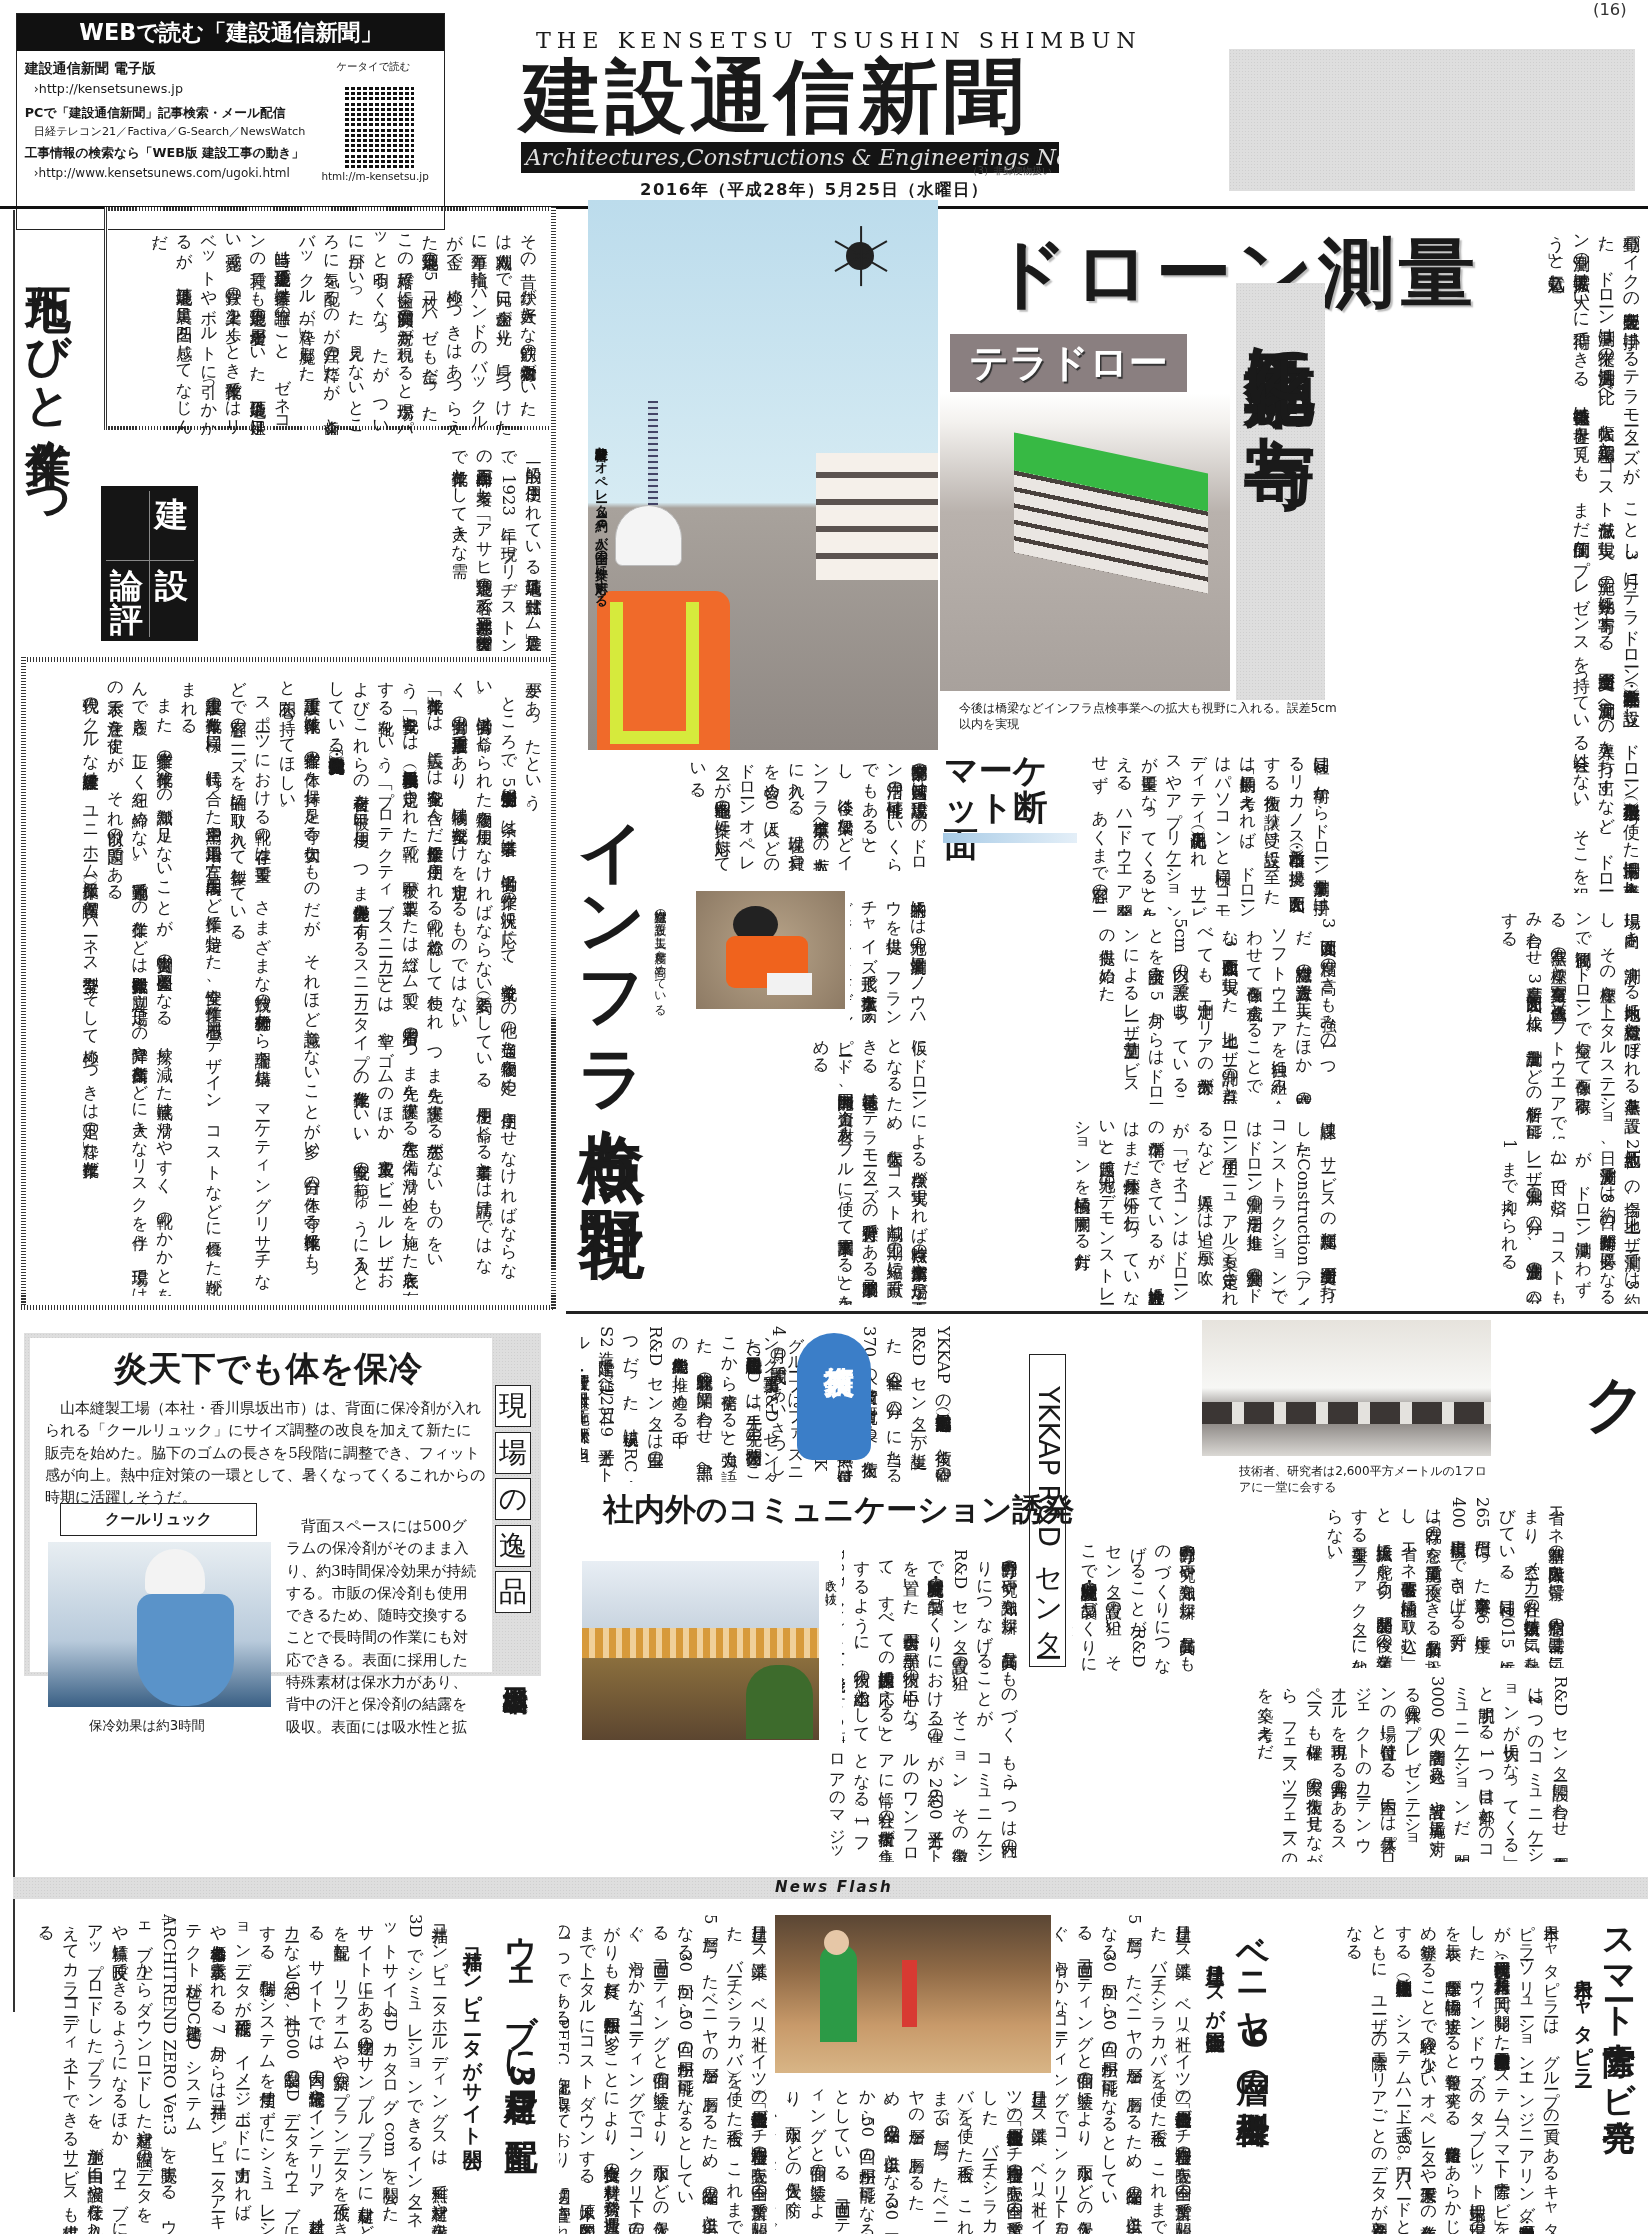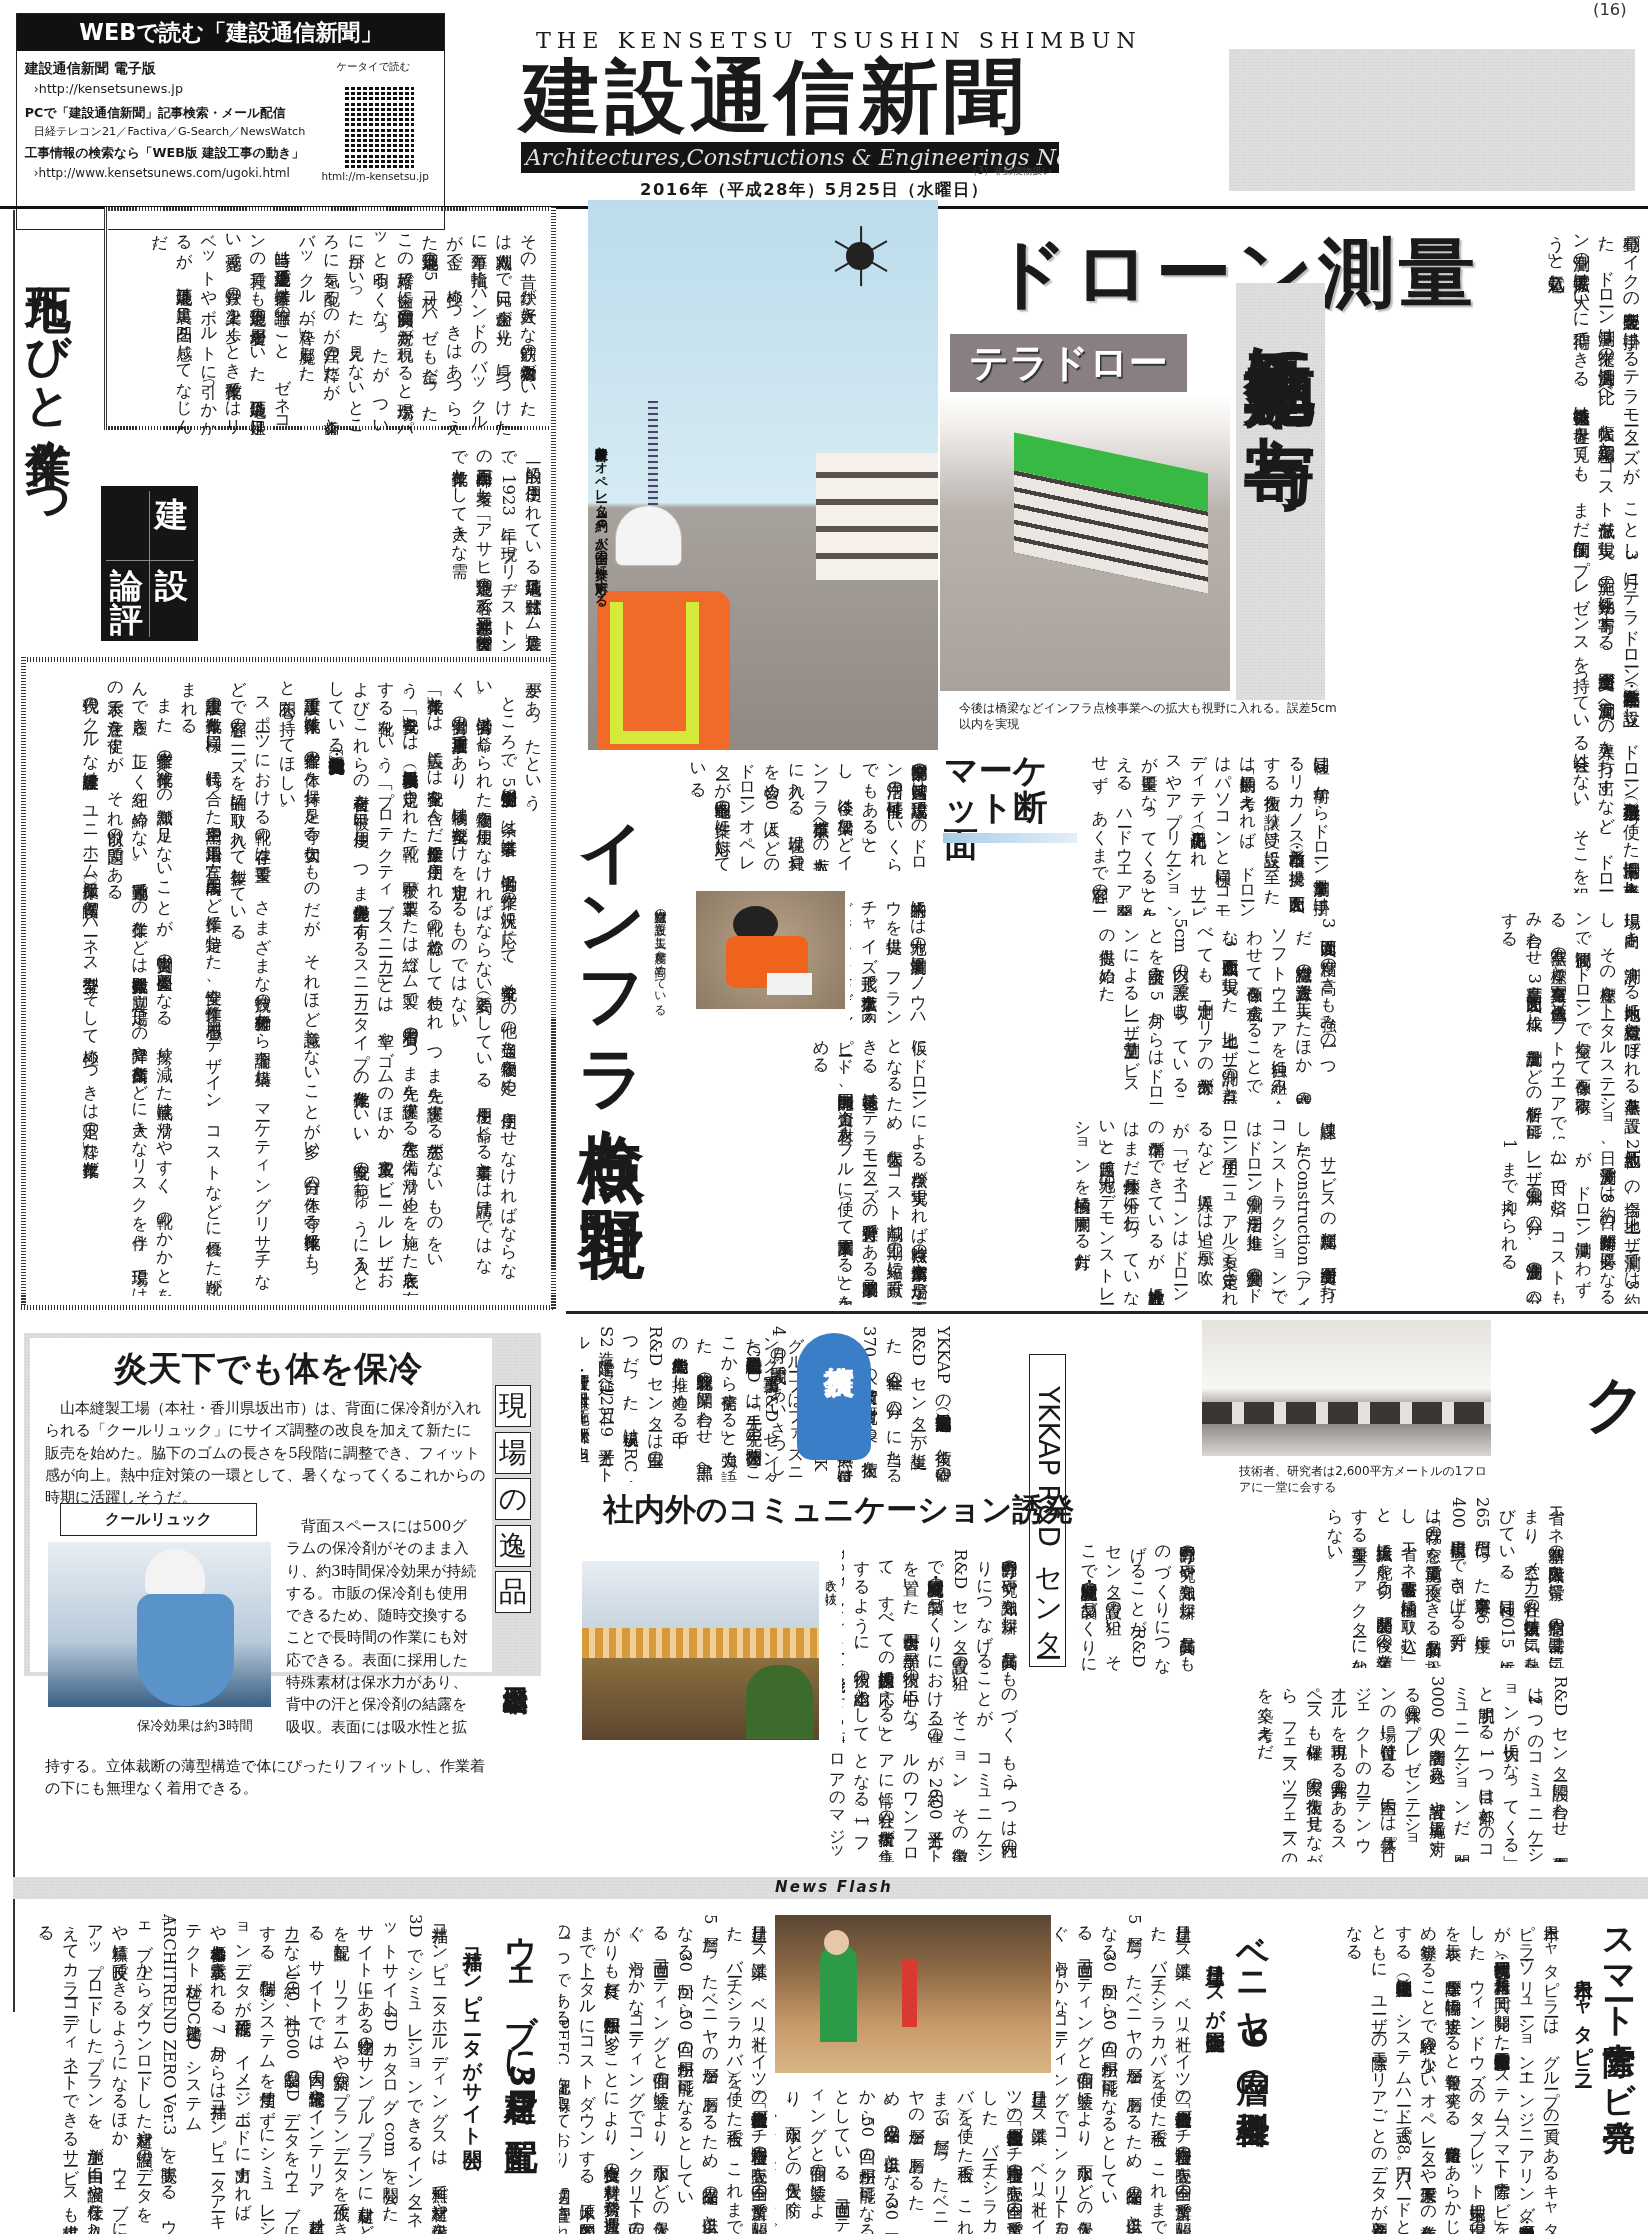--- a/index.html
+++ b/index.html
@@ -161,24 +161,23 @@
 
 <div class="abs grain" style="left:24px;top:1333px;width:517px;height:343px;"></div>
 <div class="abs" style="left:30px;top:1338px;width:462px;height:334px;background:#fff;"></div>
 <div class="abs sans" style="left:67px;top:1346px;font-size:34px;font-weight:bold;width:402px;text-align:center;">炎天下でも体を保冷</div>
 <div class="abs serif" style="left:45px;top:1397px;width:441px;font-size:15px;line-height:22.3px;text-indent:1em;">山本縫製工場（本社・香川県坂出市）は、背面に保冷剤が入れられる「クールリュック」にサイズ調整の改良を加えて新たに販売を始めた。脇下のゴムの長さを5段階に調整でき、フィット感が向上。熱中症対策の一環として、暑くなってくるこれからの時期に活躍しそうだ。</div>
 <div class="abs sans" style="left:60px;top:1503px;width:197px;height:33px;border:1.5px solid #222;text-align:center;font-size:15px;font-weight:bold;line-height:30px;">クールリュック</div>
 <div class="abs photo" style="left:48px;top:1542px;width:223px;height:165px;background:linear-gradient(180deg,#e8eef2 0%,#b8cadb 60%,#395f84 100%);">
   <div class="abs" style="left:97px;top:7.4px;width:60px;height:45px;background:#f3f3f3;border-radius:30px 30px 6px 6px;"></div>
   <div class="abs" style="left:89px;top:52px;width:97px;height:112px;background:#5a93c9;border-radius:15px 15px 45px 45px;"></div>
 </div>
-<div class="abs sans" style="left:89px;top:1717px;font-size:13.4px;margin-left:48px;">保冷効果は約3時間</div>
+<div class="abs sans" style="left:89px;top:1717px;font-size:13.4px;">保冷効果は約3時間</div>
 <div class="abs serif" style="left:286px;top:1515px;width:195px;font-size:15px;line-height:22.3px;text-indent:1em;height:223px;overflow:hidden;">背面スペースには500グラムの保冷剤がそのまま入り、約3時間保冷効果が持続する。市販の保冷剤も使用できるため、随時交換することで長時間の作業にも対応できる。表面に採用した特殊素材は保水力があり、背中の汗と保冷剤の結露を吸収。表面には吸水性と拡散性に優れた素材を使用しているため、べたつきや蒸れを防ぎ、快適さを長時間維</div>
 <div class="abs serif" style="left:45px;top:1755px;width:441px;font-size:15px;line-height:22.3px;">
-  <div>持する。立体裁断の薄型構造で体にぴったりフィットし、作業着の下にも無理なく着用できる。</div>
 </div>
 <div class="abs" style="left:30px;top:1834px;width:511px;height:15px;"></div>
 
 <div class="abs" style="left:495px;top:1385px;width:36px;">
   <div class="sans" style="border:1.5px solid #222;background:#fff;height:42px;font-size:28px;text-align:center;line-height:40px;margin-bottom:4.5px;">現</div>
   <div class="sans" style="border:1.5px solid #222;background:#fff;height:42px;font-size:28px;text-align:center;line-height:40px;margin-bottom:4.5px;">場</div>
   <div class="sans" style="border:1.5px solid #222;background:#fff;height:42px;font-size:28px;text-align:center;line-height:40px;margin-bottom:4.5px;">の</div>
   <div class="sans" style="border:1.5px solid #222;background:#fff;height:42px;font-size:28px;text-align:center;line-height:40px;margin-bottom:4.5px;">逸</div>
   <div class="sans" style="border:1.5px solid #222;background:#fff;height:42px;font-size:28px;text-align:center;line-height:40px;">品</div>
 </div>

